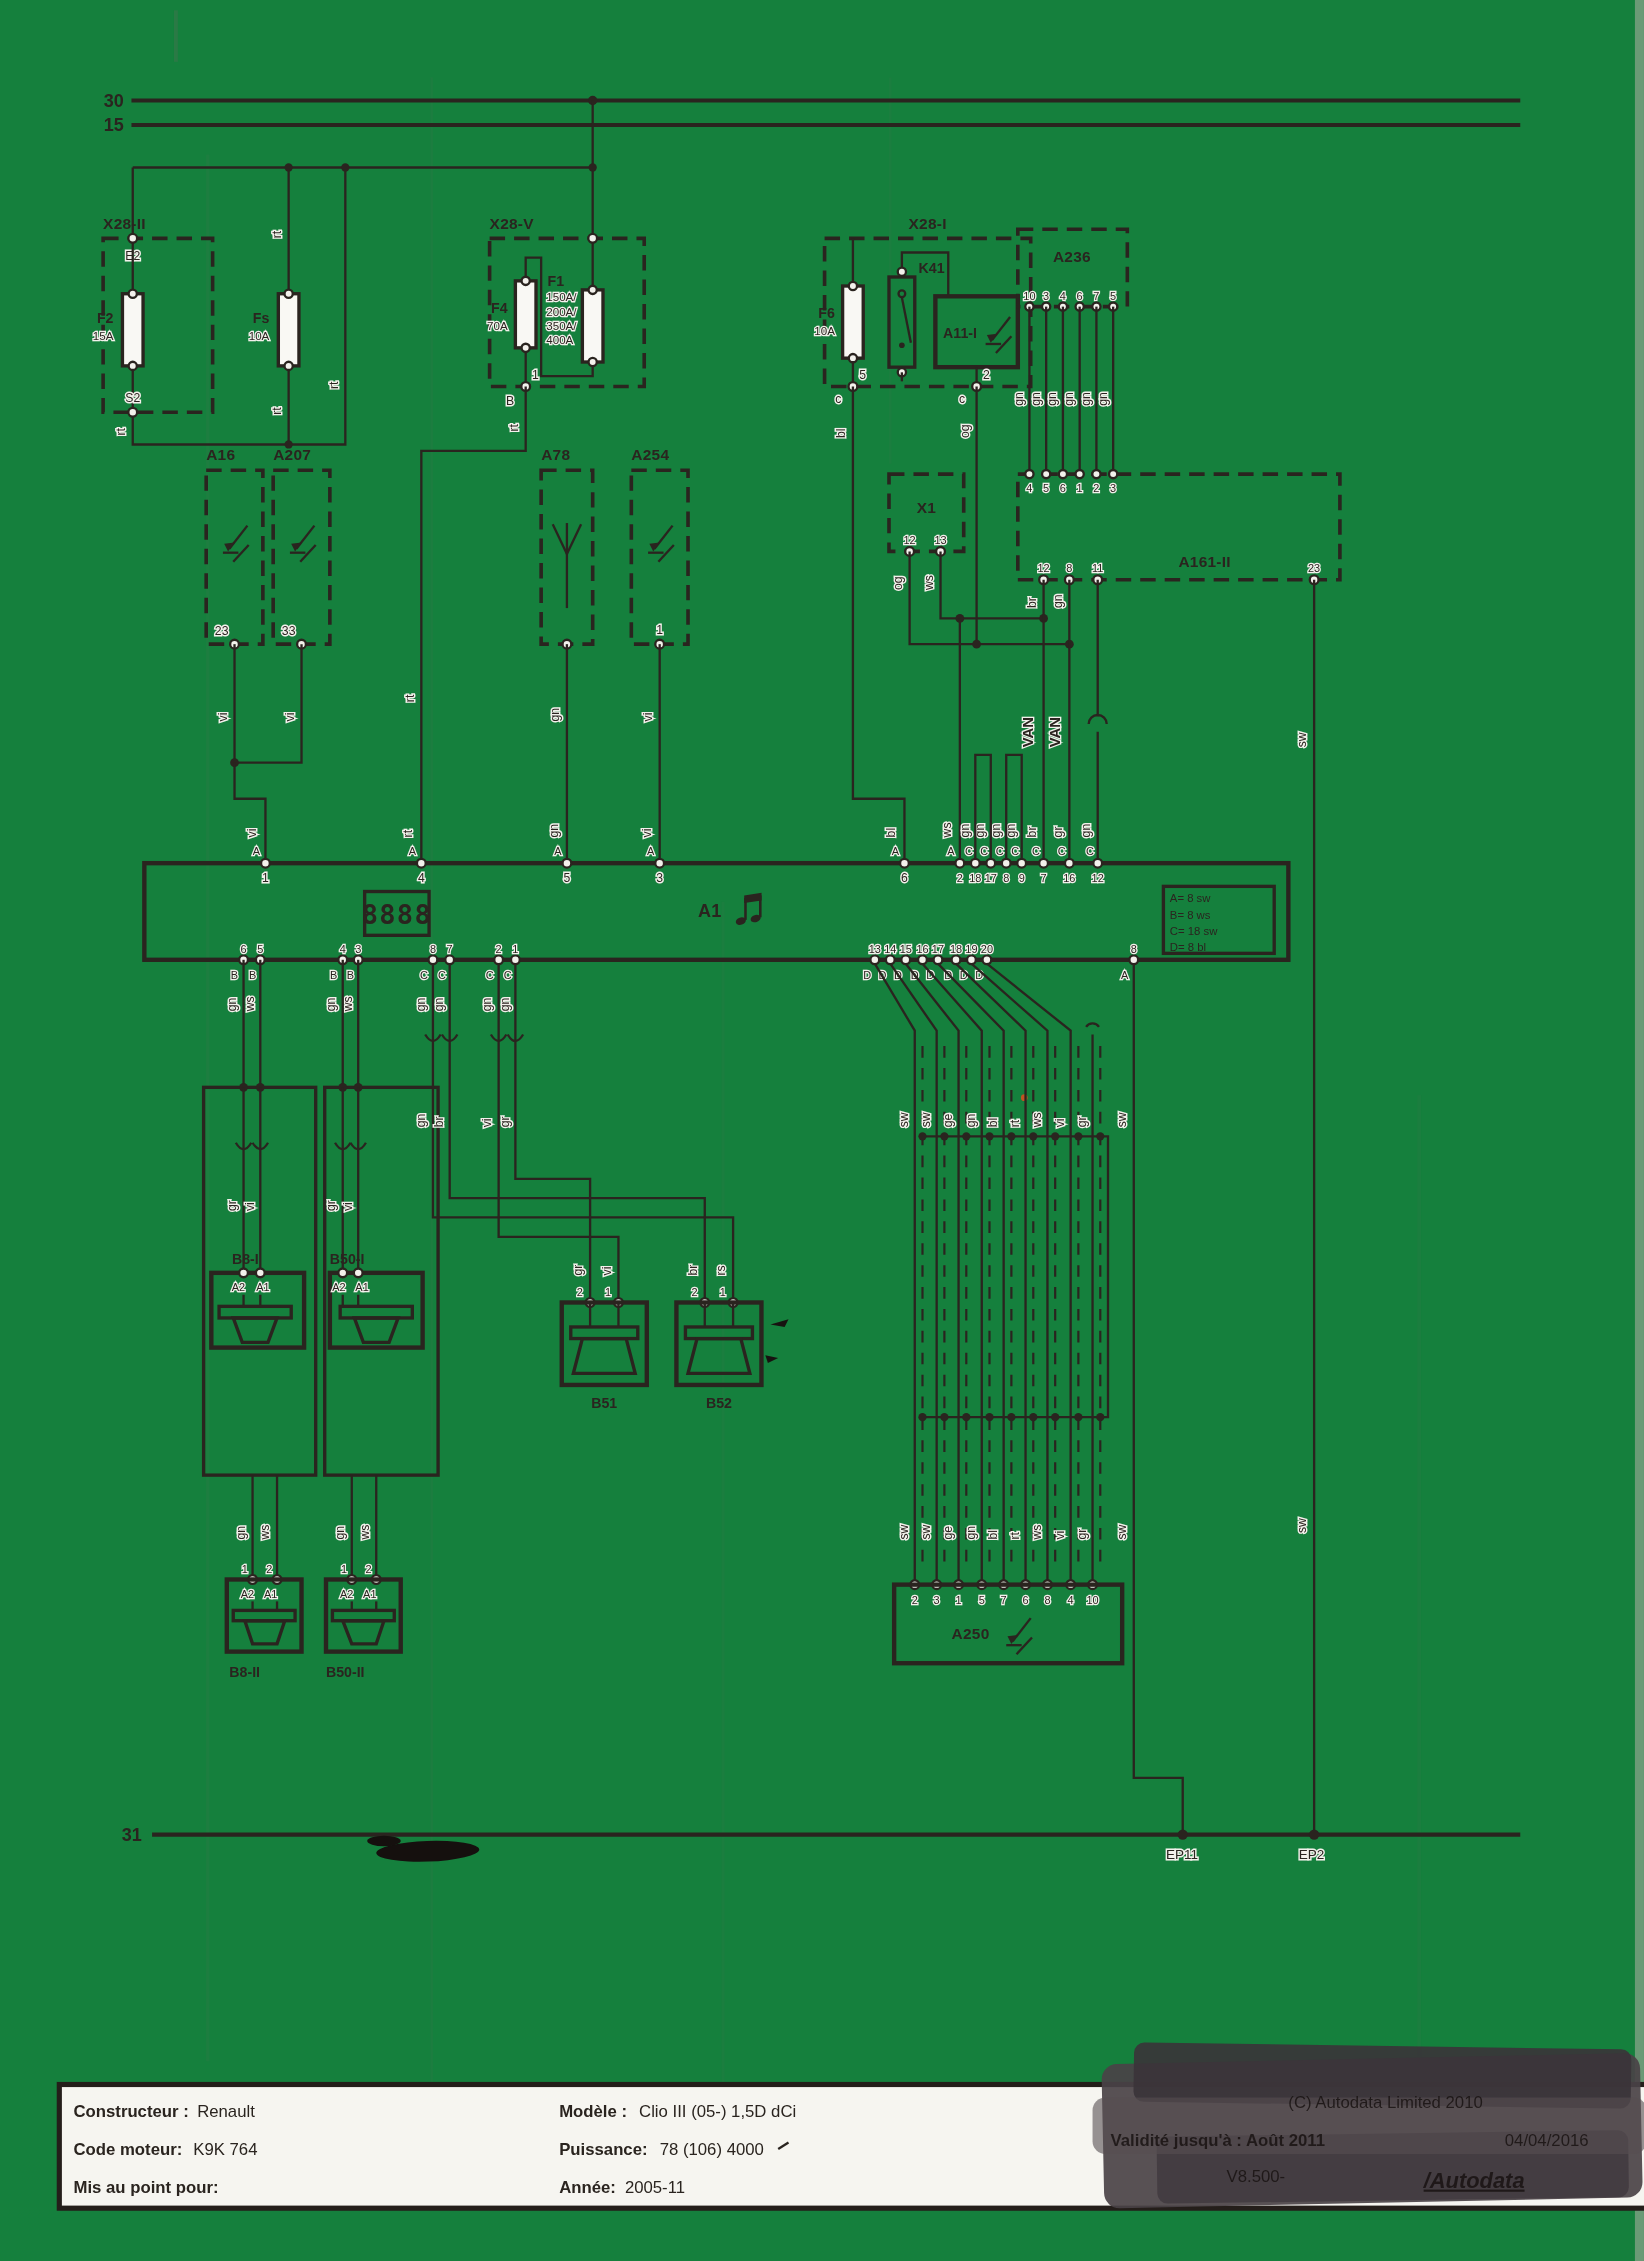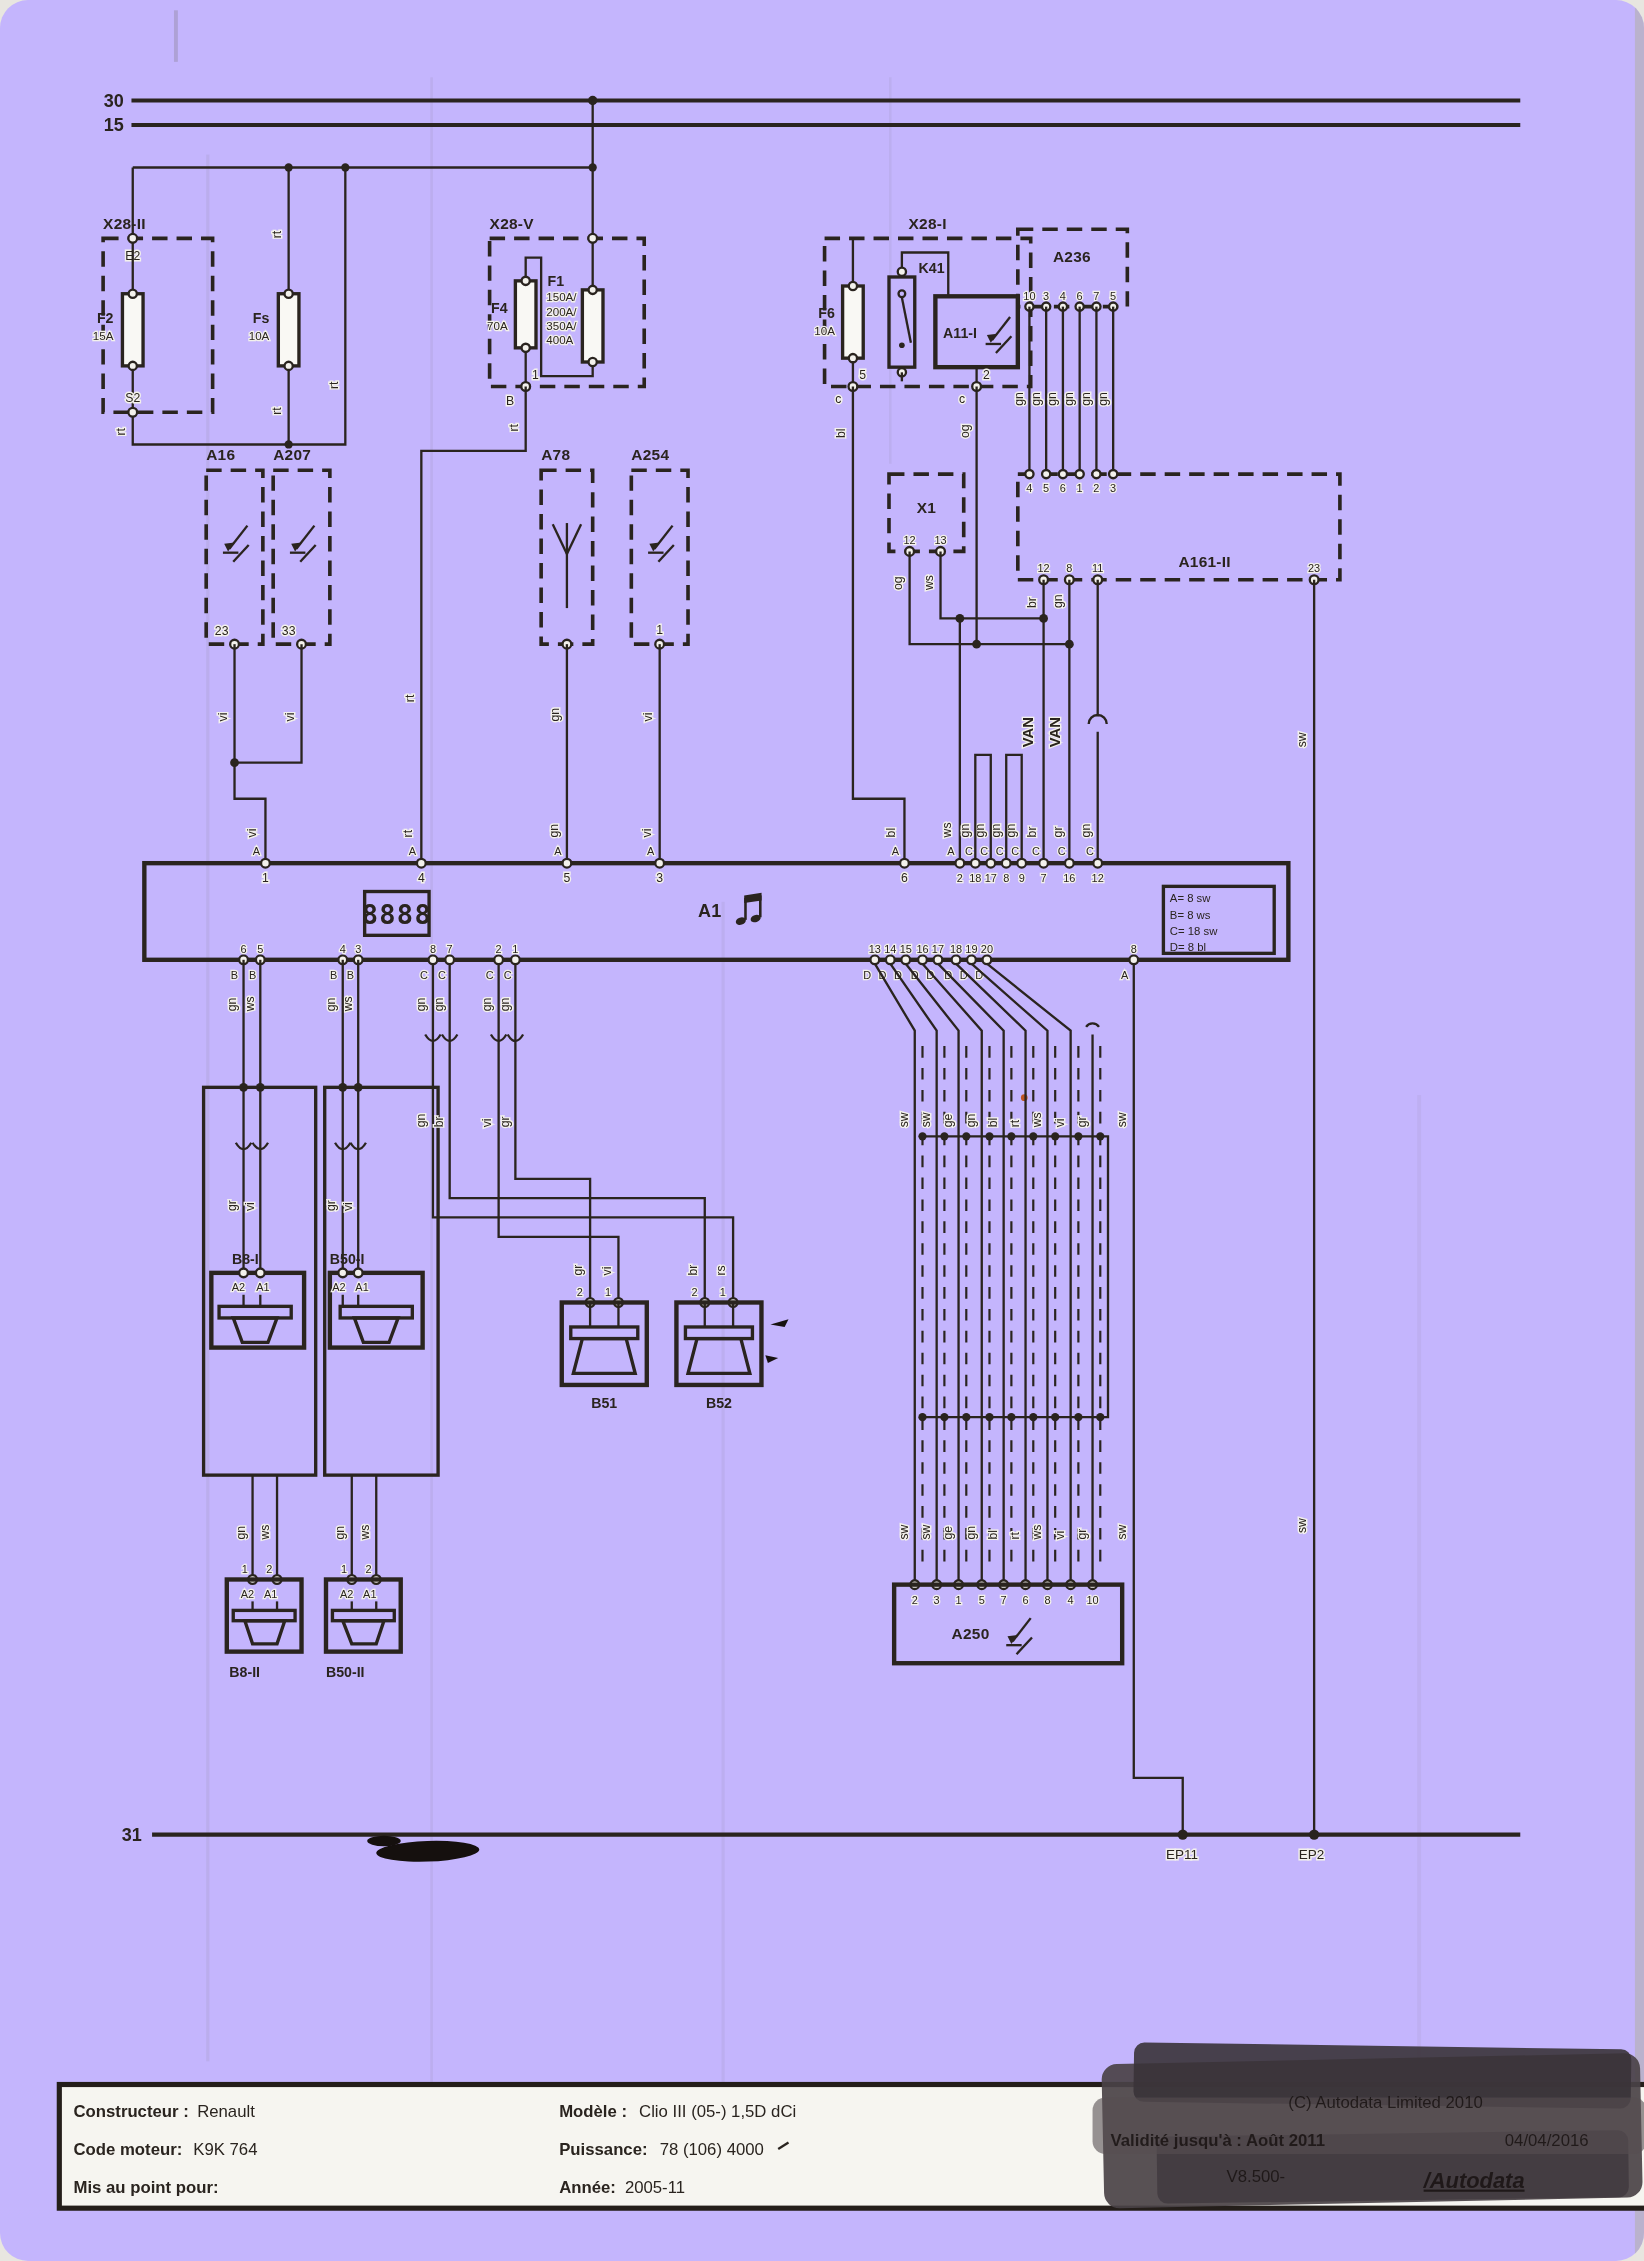--- a/index.html
+++ b/index.html
@@ -1,16 +1,16 @@
 <!DOCTYPE html>
 <html style="font-size:10.3px"><head>
 <meta charset="utf-8">
 <style>
   html,body{margin:0;padding:0;background:#e8e6e0;}
-  .page{width:1644px;height:2261px;background:#c4b5fd;position:relative;overflow:hidden;border-radius:28px;}
+  .page{width:1644px;height:2261px;background:#15803d;position:relative;overflow:hidden;}
   svg{display:block;}
   text{font-family:"Liberation Sans","DejaVu Sans",sans-serif;fill:#2a241f;}
   .t{font-size:9.5px;paint-order:stroke;stroke:#f3f1ec;stroke-width:2.2px;}
   .n{font-size:9.5px;paint-order:stroke;stroke:#f3f1ec;stroke-width:2.2px;}
   .ns{font-size:8.5px;paint-order:stroke;stroke:#f3f1ec;stroke-width:2px;}
   .cb{font-weight:bold;font-size:12px;letter-spacing:.2px;}
   .cbs{font-weight:bold;font-size:11px;}
   .rl{font-weight:bold;font-size:14px;}
   .van{font-weight:bold;font-size:11.5px;paint-order:stroke;stroke:#f3f1ec;stroke-width:2px;}
   .amp{font-size:9px;paint-order:stroke;stroke:#f3f1ec;stroke-width:2px;}

